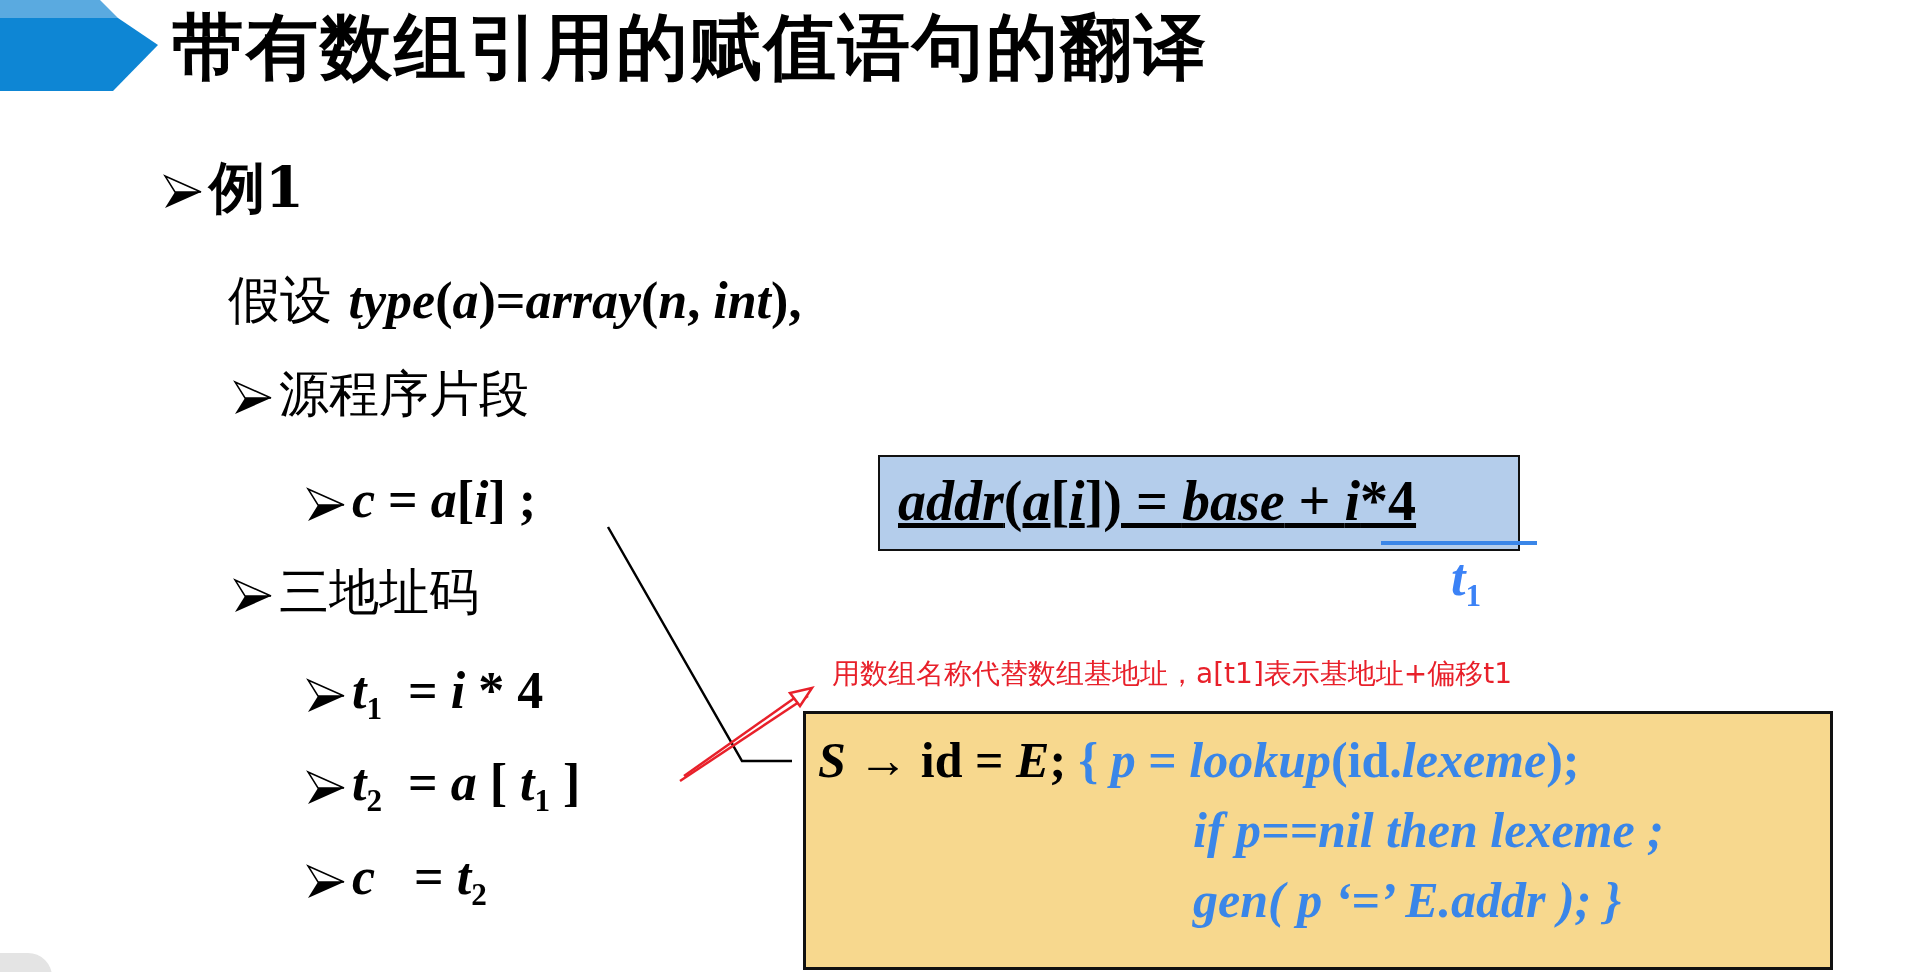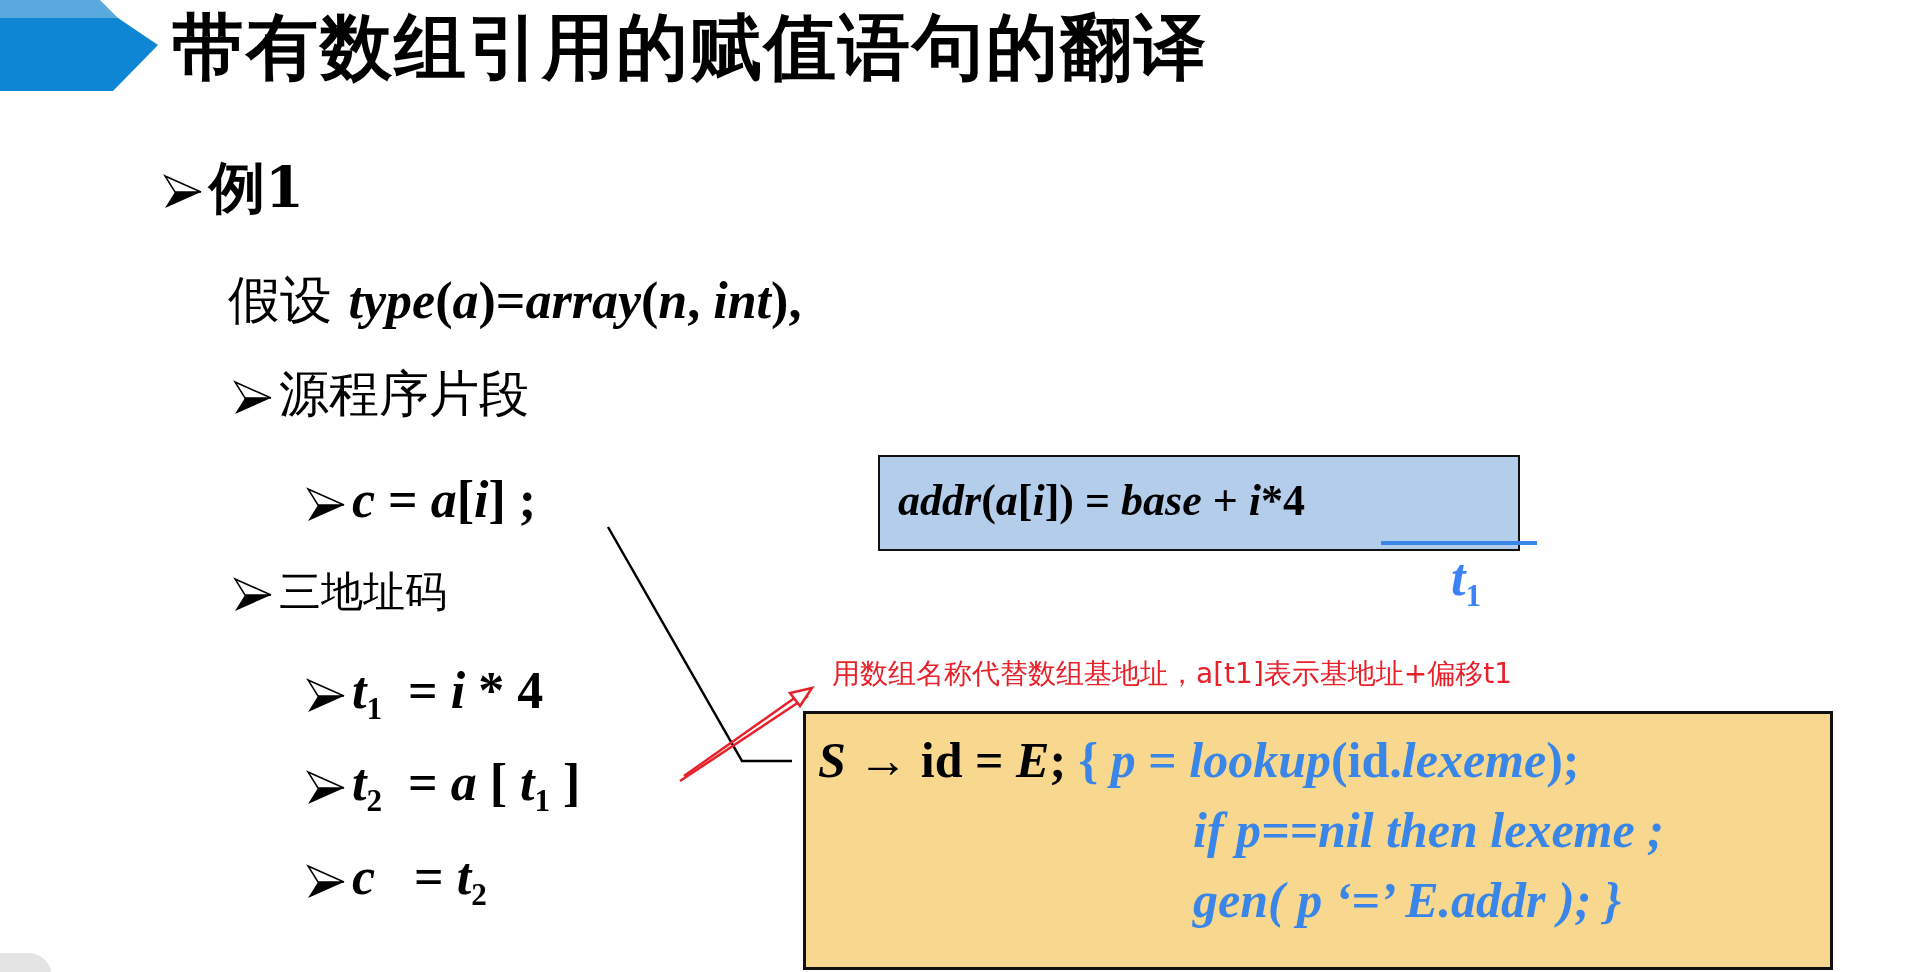--- a/index.html
+++ b/index.html
@@ -21,31 +21,31 @@
     .bullet-arrow { display: inline-block; width: 40px; height: 36px; vertical-align: middle; margin-right: 6px; }
     .cn { font-family: "DejaVu Serif", serif; }
     .lat { font-family: "Liberation Serif", serif; font-weight: bold; }
     .it { font-style: italic; }
     sub { font-size: 0.6em; vertical-align: -0.35em; line-height: 0; }
 
     #example-heading { left: 163px; top: 152px; font-size: 56px; font-weight: bold; line-height: 70px; }
     #assume-line { left: 228px; top: 268px; font-size: 52px; line-height: 64px; }
     #src-heading { left: 233px; top: 362px; font-size: 50px; line-height: 64px; }
     #src-code { left: 306px; top: 468px; font-size: 52px; line-height: 64px; }
-    #tac-heading { left: 233px; top: 560px; font-size: 42px; line-height: 64px; }
+    #tac-heading { left: 233px; top: 560px; font-size: 50px; line-height: 64px; }
     #tac-1 { left: 306px; top: 656px; font-size: 52px; line-height: 70px; }
     #tac-2 { left: 306px; top: 748px; font-size: 52px; line-height: 70px; }
     #tac-3 { left: 306px; top: 842px; font-size: 52px; line-height: 70px; }
 
     
     #addr-box {
       position: absolute; left: 878px; top: 455px; width: 642px; height: 96px;
       background: #b4cdeb; border: 2px solid #111; box-sizing: border-box;
     }
-    #addr-text { left: 898px; top: 466px; font-size: 44px; line-height: 70px; }
+    #addr-text { left: 898px; top: 466px; font-size: 56px; line-height: 70px; text-decoration: underline; }
     #t1-underline { position: absolute; left: 1381px; top: 541px; width: 156px; height: 4px; background: #3a86e8; }
     #t1-label { left: 1451px; top: 548px; font-size: 52px; line-height: 60px; color: #3b82f6; }
 
     
     #note {
       left: 832px; top: 655px; font-family: "DejaVu Sans", sans-serif;
       font-size: 28px; line-height: 38px; color: #e8202a;
     }
 
     

